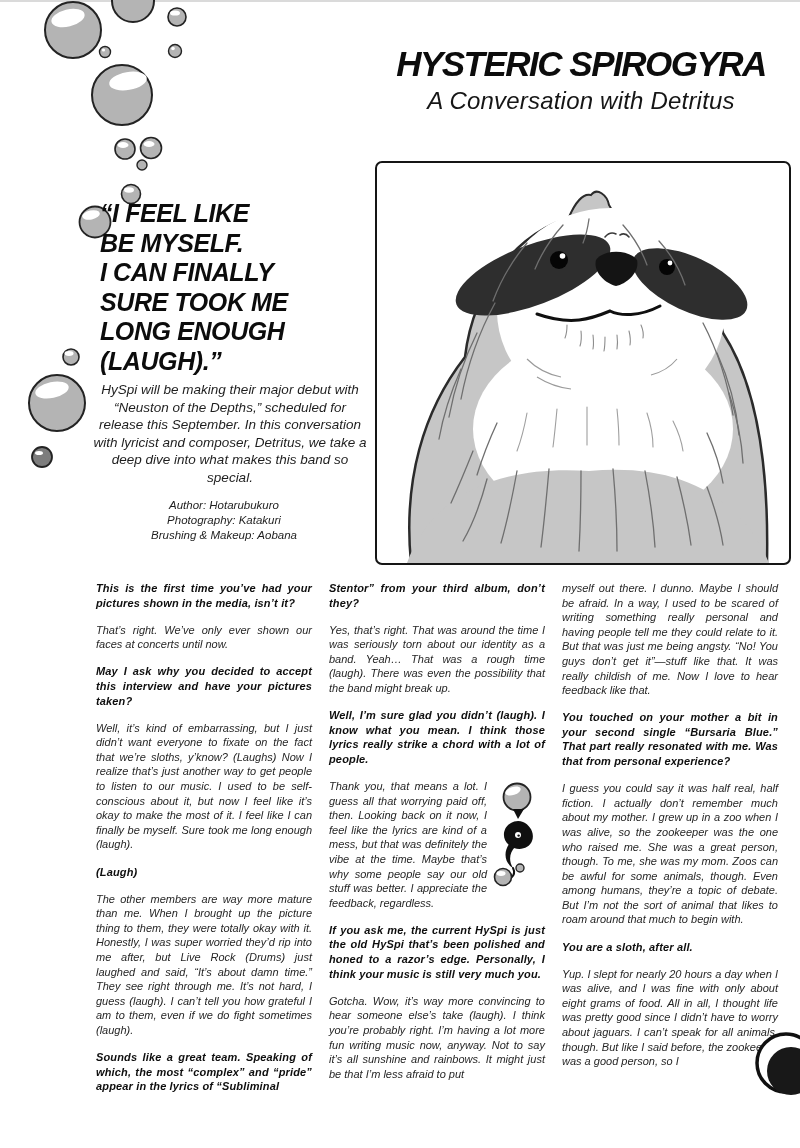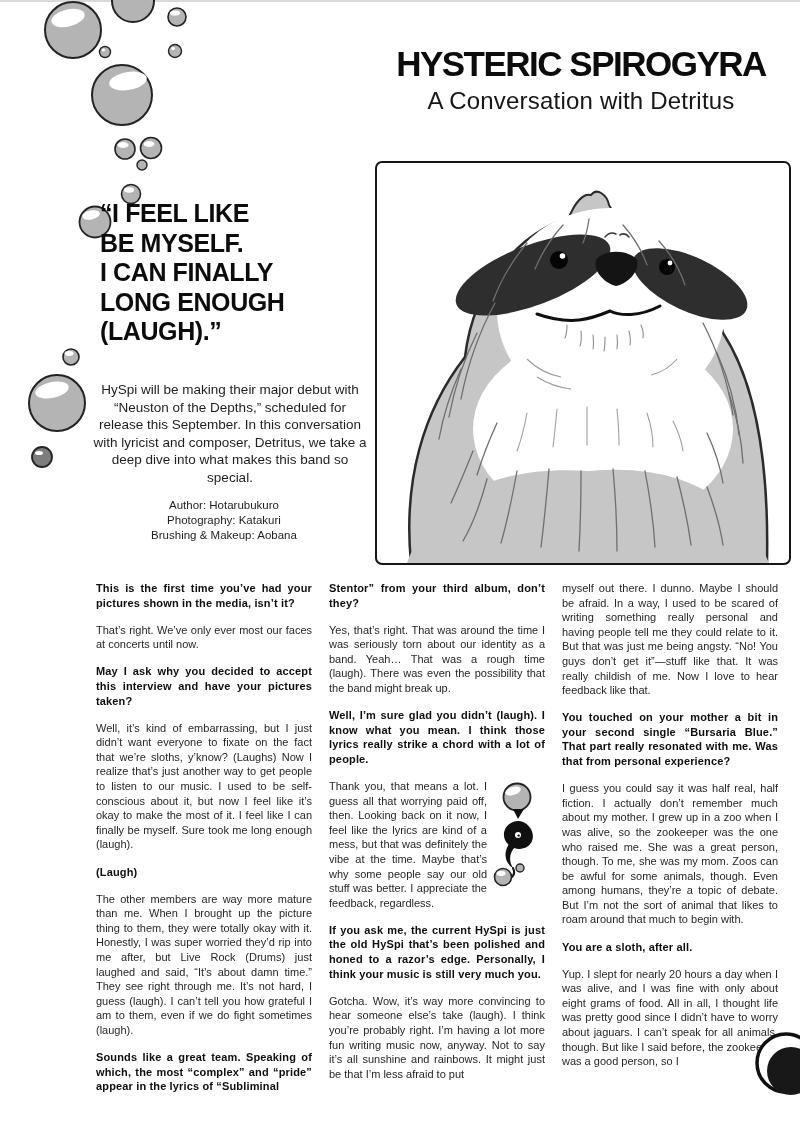--- a/index.html
+++ b/index.html
@@ -1,17 +1,17 @@
 <!DOCTYPE html>
 <html><head>
 <meta charset="utf-8">
 <style>
   html,body{margin:0;padding:0;background:#ffffff;}
   .page{position:relative;width:800px;height:1148px;background:#ffffff;overflow:hidden;
-        font-family:"Liberation Sans",sans-serif;color:#222;}
+        font-family:"Liberation Sans",sans-serif;color:#222;font-style:italic;}
   .scan-edge{position:absolute;top:0;left:0;width:800px;height:2px;background:#dadada;}
 
   .masthead{position:absolute;left:366px;top:44px;width:430px;text-align:center;}
   .masthead h1{margin:0;font-size:35px;font-weight:800;letter-spacing:-1.5px;color:#0c0c0c;white-space:nowrap;}
   .subtitle{font-size:24px;color:#161616;margin-top:3px;letter-spacing:.2px;}
 
   .portrait{position:absolute;left:375px;top:161px;width:412px;height:400px;margin:0;
             border:2.5px solid #151515;border-radius:7px;background:#fff;overflow:hidden;}
 
   .pullquote{position:absolute;left:100px;top:199px;width:266px;text-align:left;
@@ -145,36 +145,37 @@
           <path d="M270 250 q6 18 6 34"></path>
           <path d="M296 258 q8 16 10 30"></path>
       </g>
     </svg>
   </figure>
 
   <div class="pullquote">
     <span>“I FEEL LIKE</span>
     <span>BE MYSELF.</span>
     <span>I CAN FINALLY</span>
+    <span>SURE TOOK ME</span>
     <span>LONG ENOUGH</span>
     <span>(LAUGH).”</span>
   </div>
 
   <p class="intro">HySpi will be making their major debut with “Neuston of the Depths,” scheduled for release this September. In this conversation with lyricist and composer, Detritus, we take a deep dive into what makes this band so special.</p>
 
   <div class="credits">
     <div>Author: Hotarubukuro</div>
     <div>Photography: Katakuri</div>
     <div>Brushing &amp; Makeup: Aobana</div>
   </div>
 
   <div class="columns">
     <div class="col">
       <p class="q">This is the first time you’ve had your pictures shown in the media, isn’t it?</p>
-      <p class="a">That’s right. We’ve only ever most our faces at concerts until now.</p>
+      <p class="a">That’s right. We’ve only ever shown our faces at concerts until now.</p>
       <p class="q">May I ask why you decided to accept this interview and have your pictures taken?</p>
       <p class="a">Well, it’s kind of embarrassing, but I just didn’t want everyone to fixate on the fact that we’re sloths, y’know? (Laughs) Now I realize that’s just another way to get people to listen to our music. I used to be self-conscious about it, but now I feel like it’s okay to make the most of it. I feel like I can finally be myself. Sure took me long enough (laugh).</p>
       <p class="q">(Laugh)</p>
       <p class="a">The other members are way more mature than me. When I brought up the picture thing to them, they were totally okay with it. Honestly, I was super worried they’d rip into me after, but Live Rock (Drums) just laughed and said, “It’s about damn time.” They see right through me. It’s not hard, I guess (laugh). I can’t tell you how grateful I am to them, even if we do fight sometimes (laugh).</p>
       <p class="q">Sounds like a great team. Speaking of which, the most “complex” and “pride” appear in the lyrics of “Subliminal</p>
     </div>
     <div class="col">
       <p class="q">Stentor” from your third album, don’t they?</p>
       <p class="a">Yes, that’s right. That was around the time I was seriously torn about our identity as a band. Yeah… That was a rough time (laugh). There was even the possibility that the band might break up.</p>
       <p class="q">Well, I’m sure glad you didn’t (laugh). I know what you mean. I think those lyrics really strike a chord with a lot of people.</p>

